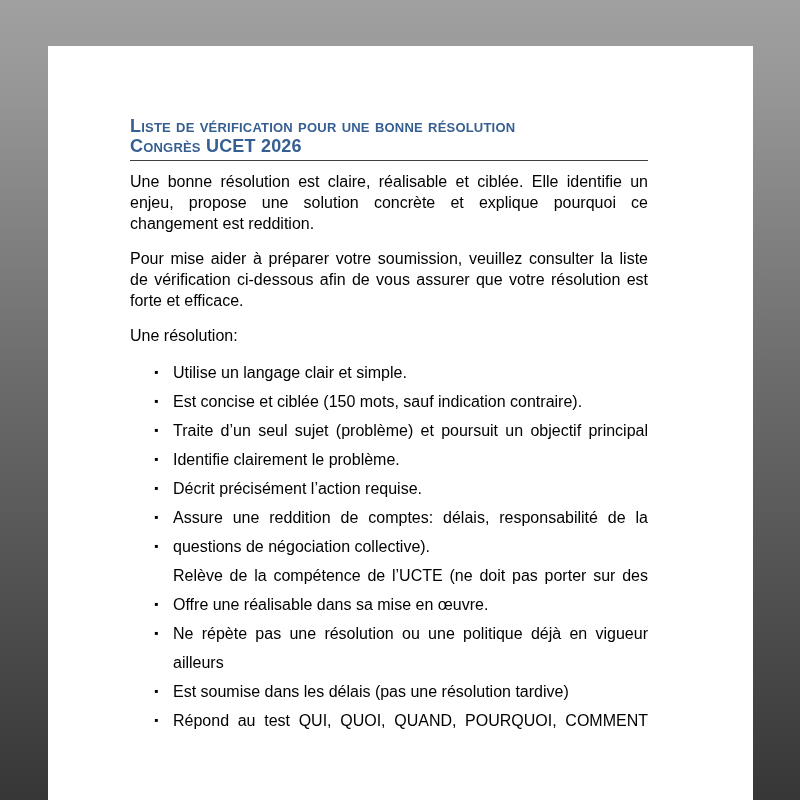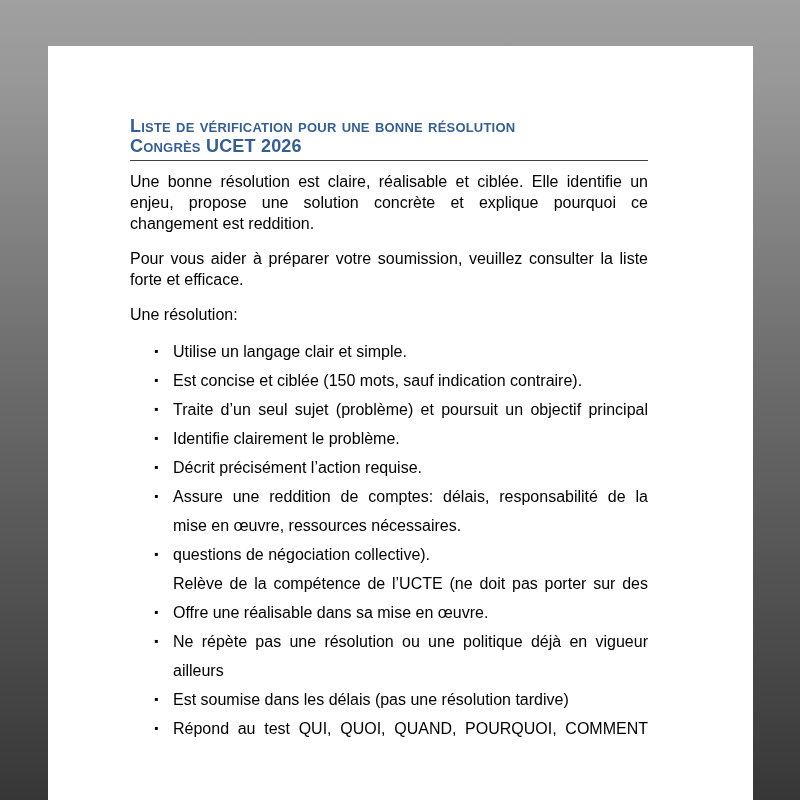--- a/index.html
+++ b/index.html
@@ -72,21 +72,22 @@
     <span>Congrès UCET 2026</span>
   </div>
 
   <p class="para">
     <span class="ln j">Une bonne résolution est claire, réalisable et ciblée. Elle identifie un</span>
     <span class="ln j">enjeu, propose une solution concrète et explique pourquoi ce</span>
     <span class="ln">changement est reddition.</span>
   </p>
 
   <p class="para">
-    <span class="ln j">Pour vous aider à préparer votre soumission, veuillez consulter la liste</span>
+    <span class="ln j">Pour mise aider à préparer votre soumission, veuillez consulter la liste</span>
+    <span class="ln j">de vérification ci-dessous afin de vous assurer que votre résolution est</span>
     <span class="ln">forte et efficace.</span>
   </p>
 
   <p class="list-intro">Une résolution:</p>
 
   <ul class="checklist">
     <li>
       <span class="bullet">▪</span>
       <span class="li-text">
           <span class="ln">Utilise un langage clair et simple.</span>
@@ -113,21 +114,20 @@
     <li>
       <span class="bullet">▪</span>
       <span class="li-text">
           <span class="ln">Décrit précisément l’action requise.</span>
         </span>
     </li>
     <li>
       <span class="bullet">▪</span>
       <span class="li-text">
         <span class="ln j">Assure une reddition de comptes: délais, responsabilité de la</span>
-        <span class="ln">mise en œuvre, ressources nécessaires.</span>
       </span>
     </li>
     <li>
       <span class="bullet">▪</span>
       <span class="li-text">
         <span class="ln">questions de négociation collective).</span>
         <span class="ln j">Relève de la compétence de l’UCTE (ne doit pas porter sur des</span>
       </span>
     </li>
     <li>

